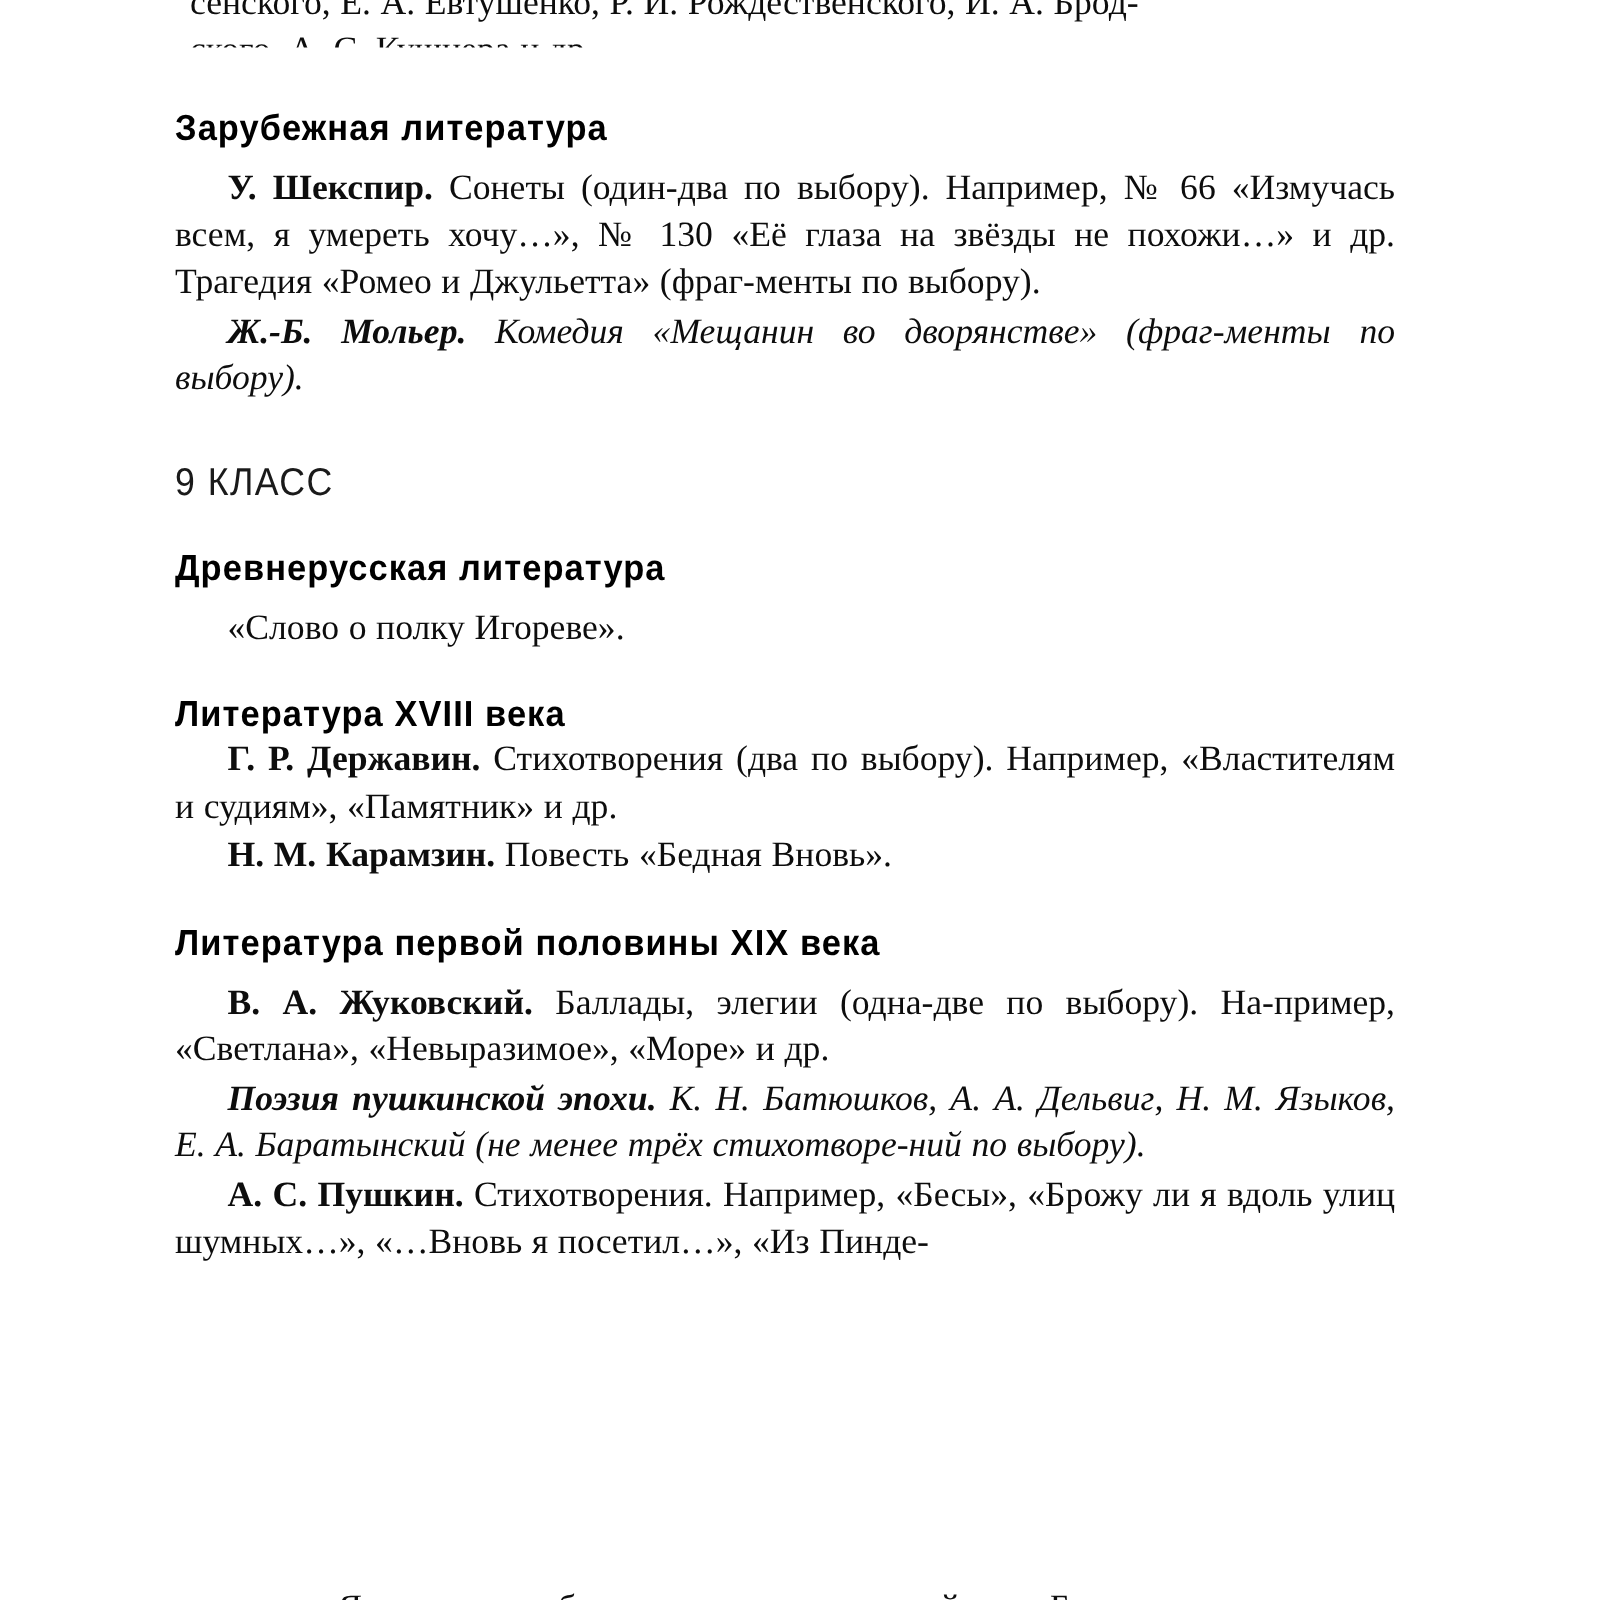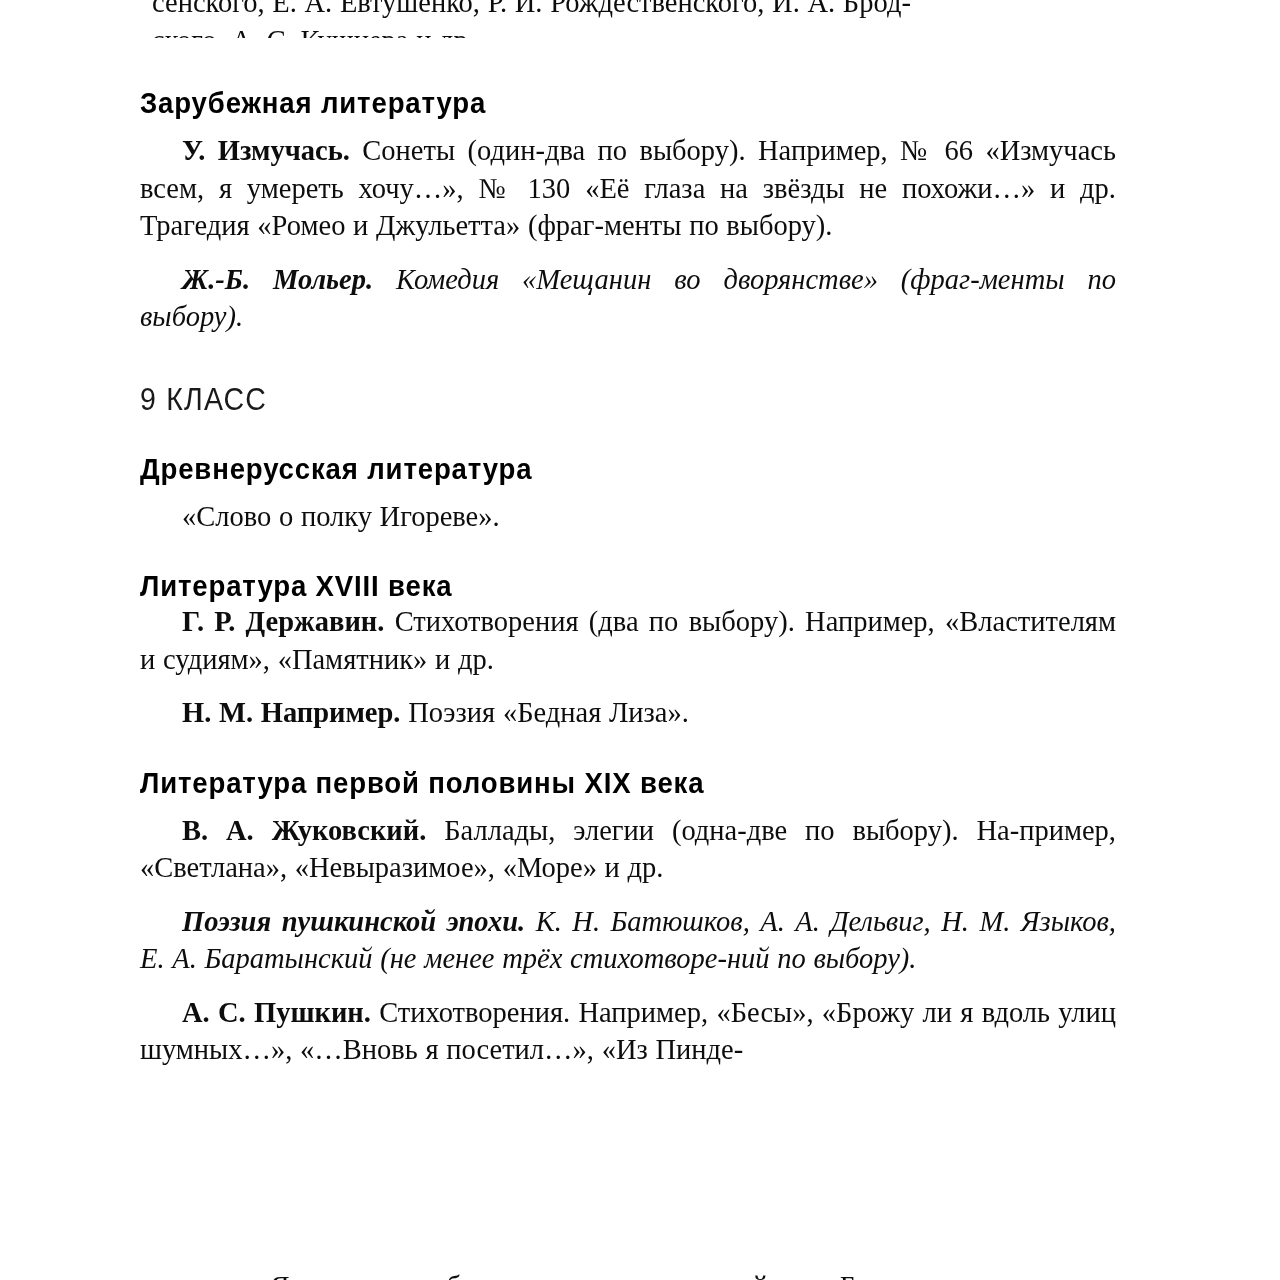--- a/index.html
+++ b/index.html
@@ -33,21 +33,21 @@
     line-height: 37.5px;
     text-align: justify;
     text-align-last: left;
     text-indent: 42px;
     margin: 0;
     padding: 0;
     hyphens: manual;
     word-spacing: 0.02em;
   }
   .para + .para {
-    margin-top: 16px;
+    margin-top: 2px;
   }
 
   .nm {                 
     font-weight: 700;
   }
   .ital {               
     font-style: italic;
   }
   .bital {              
     font-weight: 700;
@@ -125,36 +125,36 @@
 <div class="page">
 
   <div class="clip-top">
     <p class="para"><span>сенского, Е. А. Евтушенко, Р. И. Рождественского, И. А. Брод-</span><br><span>ского, А. С. Кушнера и др.</span></p>
   </div>
 
   <div class="flow">
 
     <h2 class="h-sec">Зарубежная литература</h2>
 
-    <p class="para gap-head-after"><span class="nm">У. Измучась.</span><span> Сонеты (один-два по выбору). Например, № 66 «Измучась всем, я умереть хочу…», № 130 «Её глаза на звёзды не похожи…» и др. Трагедия «Ромео и Джульетта» (фраг-менты по выбору).</span></p>
+    <p class="para gap-head-after"><span class="nm">У. Шекспир.</span><span> Сонеты (один-два по выбору). Например, № 66 «Измучась всем, я умереть хочу…», № 130 «Её глаза на звёзды не похожи…» и др. Трагедия «Ромео и Джульетта» (фраг-менты по выбору).</span></p>
 
     <p class="para all-ital"><span class="bital">Ж.-Б. Мольер.</span><span class="ital"> Комедия «Мещанин во дворянстве» (фраг-менты по выбору).</span></p>
 
     <h1 class="h-grade gap-block">9 КЛАСС</h1>
 
     <h2 class="h-sec gap-head-before">Древнерусская литература</h2>
 
     <p class="para gap-head-after"><span>«Слово о полку Игореве».</span></p>
 
     <h2 class="h-sec gap-head-before">Литература XVIII века</h2>
 
 
     <p class="para"><span class="nm">Г. Р. Державин.</span><span> Стихотворения (два по выбору). Например, «Властителям и судиям», «Памятник» и др.</span></p>
 
-    <p class="para"><span class="nm">Н. М. Например.</span><span> Поэзия «Бедная Лиза».</span></p>
+    <p class="para"><span class="nm">Н. М. Карамзин.</span><span> Повесть «Бедная Вновь».</span></p>
 
     <h2 class="h-sec gap-head-before">Литература первой половины XIX века</h2>
 
     <p class="para gap-head-after"><span class="nm">В. А. Жуковский.</span><span> Баллады, элегии (одна-две по выбору). На-пример, «Светлана», «Невыразимое», «Море» и др.</span></p>
 
 
     <p class="para all-ital"><span class="bital">Поэзия пушкинской эпохи.</span><span class="ital"> К. Н. Батюшков, А. А. Дельвиг, Н. М. Языков, Е. А. Баратынский (не менее трёх стихотворе-ний по выбору).</span></p>
 
     <p class="para"><span class="nm">А. С. Пушкин.</span><span> Стихотворения. Например, «Бесы», «Брожу ли я вдоль улиц шумных…», «…Вновь я посетил…», «Из Пинде-</span></p>
 

